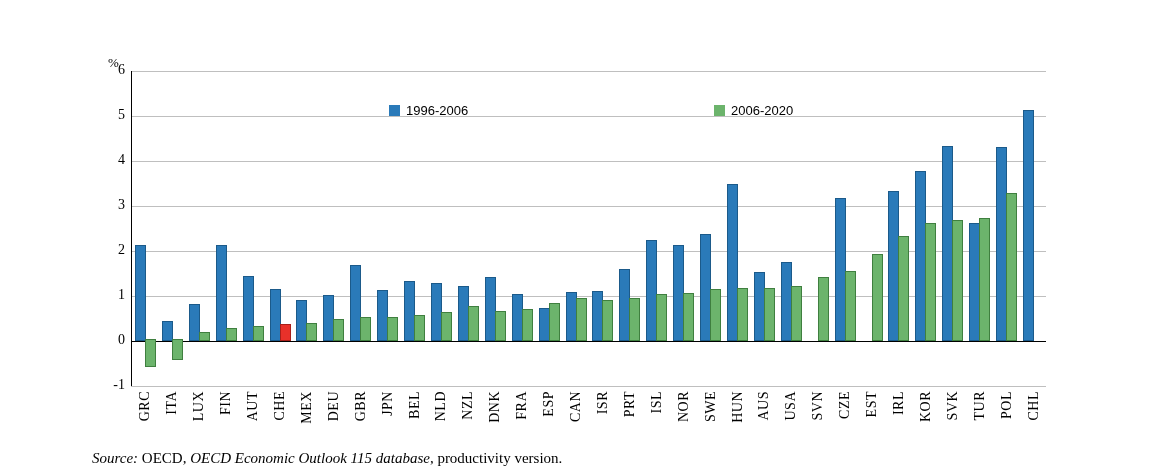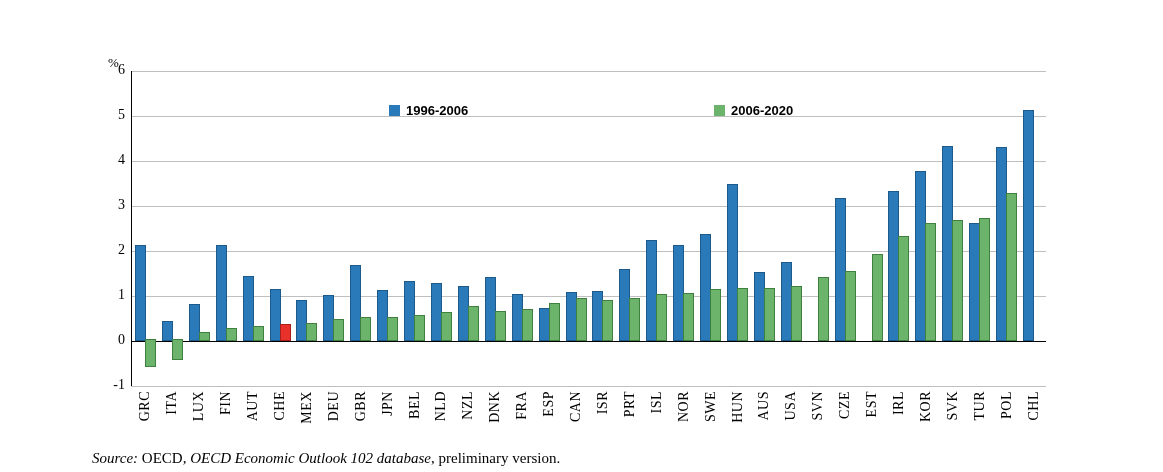--- a/index.html
+++ b/index.html
@@ -151,21 +151,20 @@
     top: 103px;
     left: 0;
     width: 1163px;
     height: 20px;
   }
   .legend-item {
     position: absolute;
     font-size: 13px;
     font-family: "Liberation Sans", sans-serif;
     white-space: nowrap;
-    font-weight: bold;
   }
   .legend-swatch {
     display: inline-block;
     width: 11px;
     height: 11px;
     margin-right: 6px;
     vertical-align: -1px;
   }
   .legend-swatch.blue { background: #2a7ab9; }
   .legend-swatch.green { background: #6cb46c; }
@@ -392,16 +391,16 @@
   </div>
 
   <div class="legend" id="legend">
       <div class="legend-item" style="left: 389px;"><span class="legend-swatch blue"></span><span>1996-2006</span></div>
       <div class="legend-item" style="left: 714px;"><span class="legend-swatch green"></span><span>2006-2020</span></div>
     </div>
 
   <div class="source-note">
     <span class="src-label">Source:</span>
     <span>OECD,</span>
-    <span class="src-db">OECD Economic Outlook 102 database</span><span>, preliminary version.</span>
+    <span class="src-db">OECD Economic Outlook 115 database</span><span>, productivity version.</span>
   </div>
 
 </div>
 
 </body></html>

